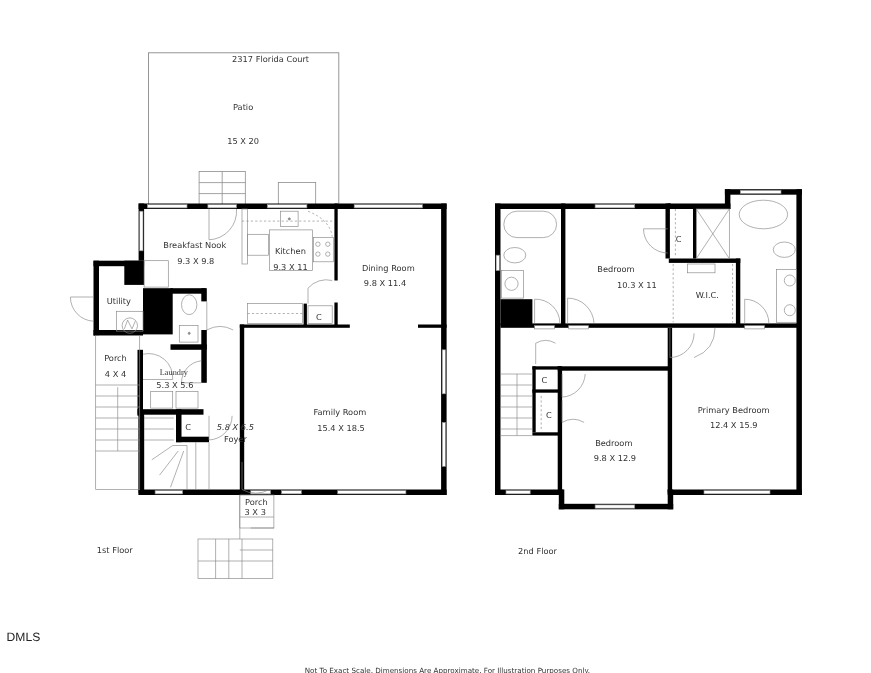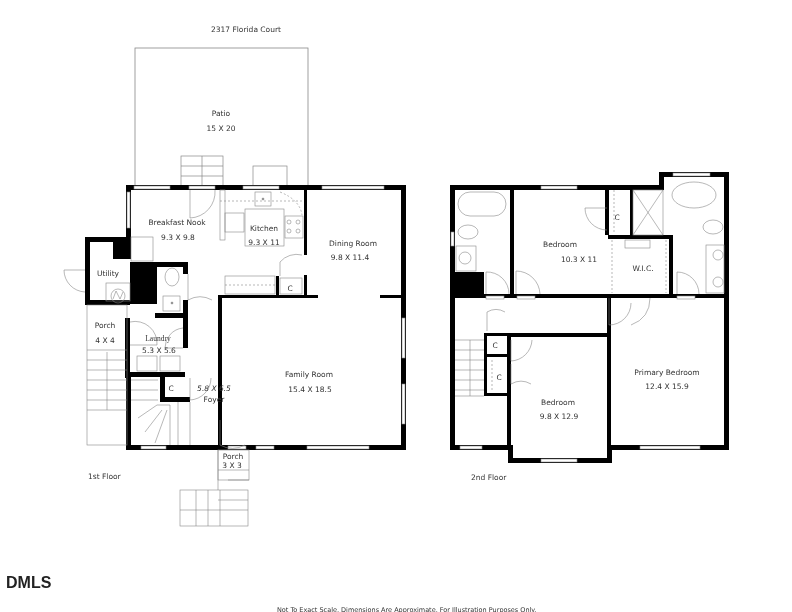--- a/index.html
+++ b/index.html
@@ -1,20 +1,20 @@
 <!DOCTYPE html>
 <html><head>
 <meta charset="utf-8">
 <style>
   html, body { margin:0; padding:0; background:#ffffff; }
   body { width:792px; height:612px; position:relative; overflow:hidden; font-family:"DejaVu Sans", sans-serif; color:#333; }
   .label { position:absolute; font-size:7.5px; color:#333; white-space:nowrap; text-align:center; transform:translateX(-50%); }
-  .title { position:absolute; font-size:7.5px; color:#333; white-space:nowrap; }
+  .title { position:absolute; font-size:7.5px; color:#333; white-space:nowrap;margin-top:24px; }
   svg { position:absolute; left:0; top:0; }
-  .logo { position:absolute; left:6px; top:574px; font-family:"Liberation Sans", sans-serif; font-size:16px; letter-spacing:0px; color:#222; font-weight:bold; }
+  .logo { position:absolute; left:6px; top:574px; font-family:"Liberation Sans", sans-serif; font-size:11px; letter-spacing:0px; color:#222; font-weight:normal; }
   .disclaimer { position:absolute; left:277px; top:606px; font-size:6.5px; color:#333; white-space:nowrap; }
 </style>
 </head>
 <body>
 
 <div class="title" style="left:211px; top:25px;">2317 Florida Court</div>
 
 <svg width="792" height="612" viewBox="0 0 792 612">
 
   <rect x="135" y="48" width="173" height="140" fill="none" stroke="#888" stroke-width="0.8"></rect>
@@ -245,21 +245,21 @@
     <line x1="455" y1="350" x2="484" y2="350"></line>
     <line x1="455" y1="360" x2="484" y2="360"></line>
     <line x1="455" y1="370" x2="484" y2="370"></line>
     <line x1="455" y1="380" x2="484" y2="380"></line>
     <line x1="455" y1="390" x2="484" y2="390"></line>
     <line x1="455" y1="396" x2="484" y2="396"></line>
     <line x1="470" y1="340" x2="470" y2="396"></line>
   </g>
 </svg>
 
-<div class="label" style="left:221px; top:109px;">Patio</div>
+<div class="label" style="left:221px; top:93px;">Patio</div>
 <div class="label" style="left:221px; top:124px;">15 X 20</div>
 <div class="label" style="left:177px; top:218px;">Breakfast Nook</div>
 <div class="label" style="left:178px; top:233px;">9.3 X 9.8</div>
 <div class="label" style="left:264px; top:224px;">Kitchen</div>
 <div class="label" style="left:264px; top:238px;">9.3 X 11</div>
 <div class="label" style="left:353px; top:239px;">Dining Room</div>
 <div class="label" style="left:350px; top:253px;">9.8 X 11.4</div>
 <div class="label" style="left:108px; top:269px;">Utility</div>
 <div class="label" style="left:105px; top:321px;">Porch</div>
 <div class="label" style="left:105px; top:336px;">4 X 4</div>

